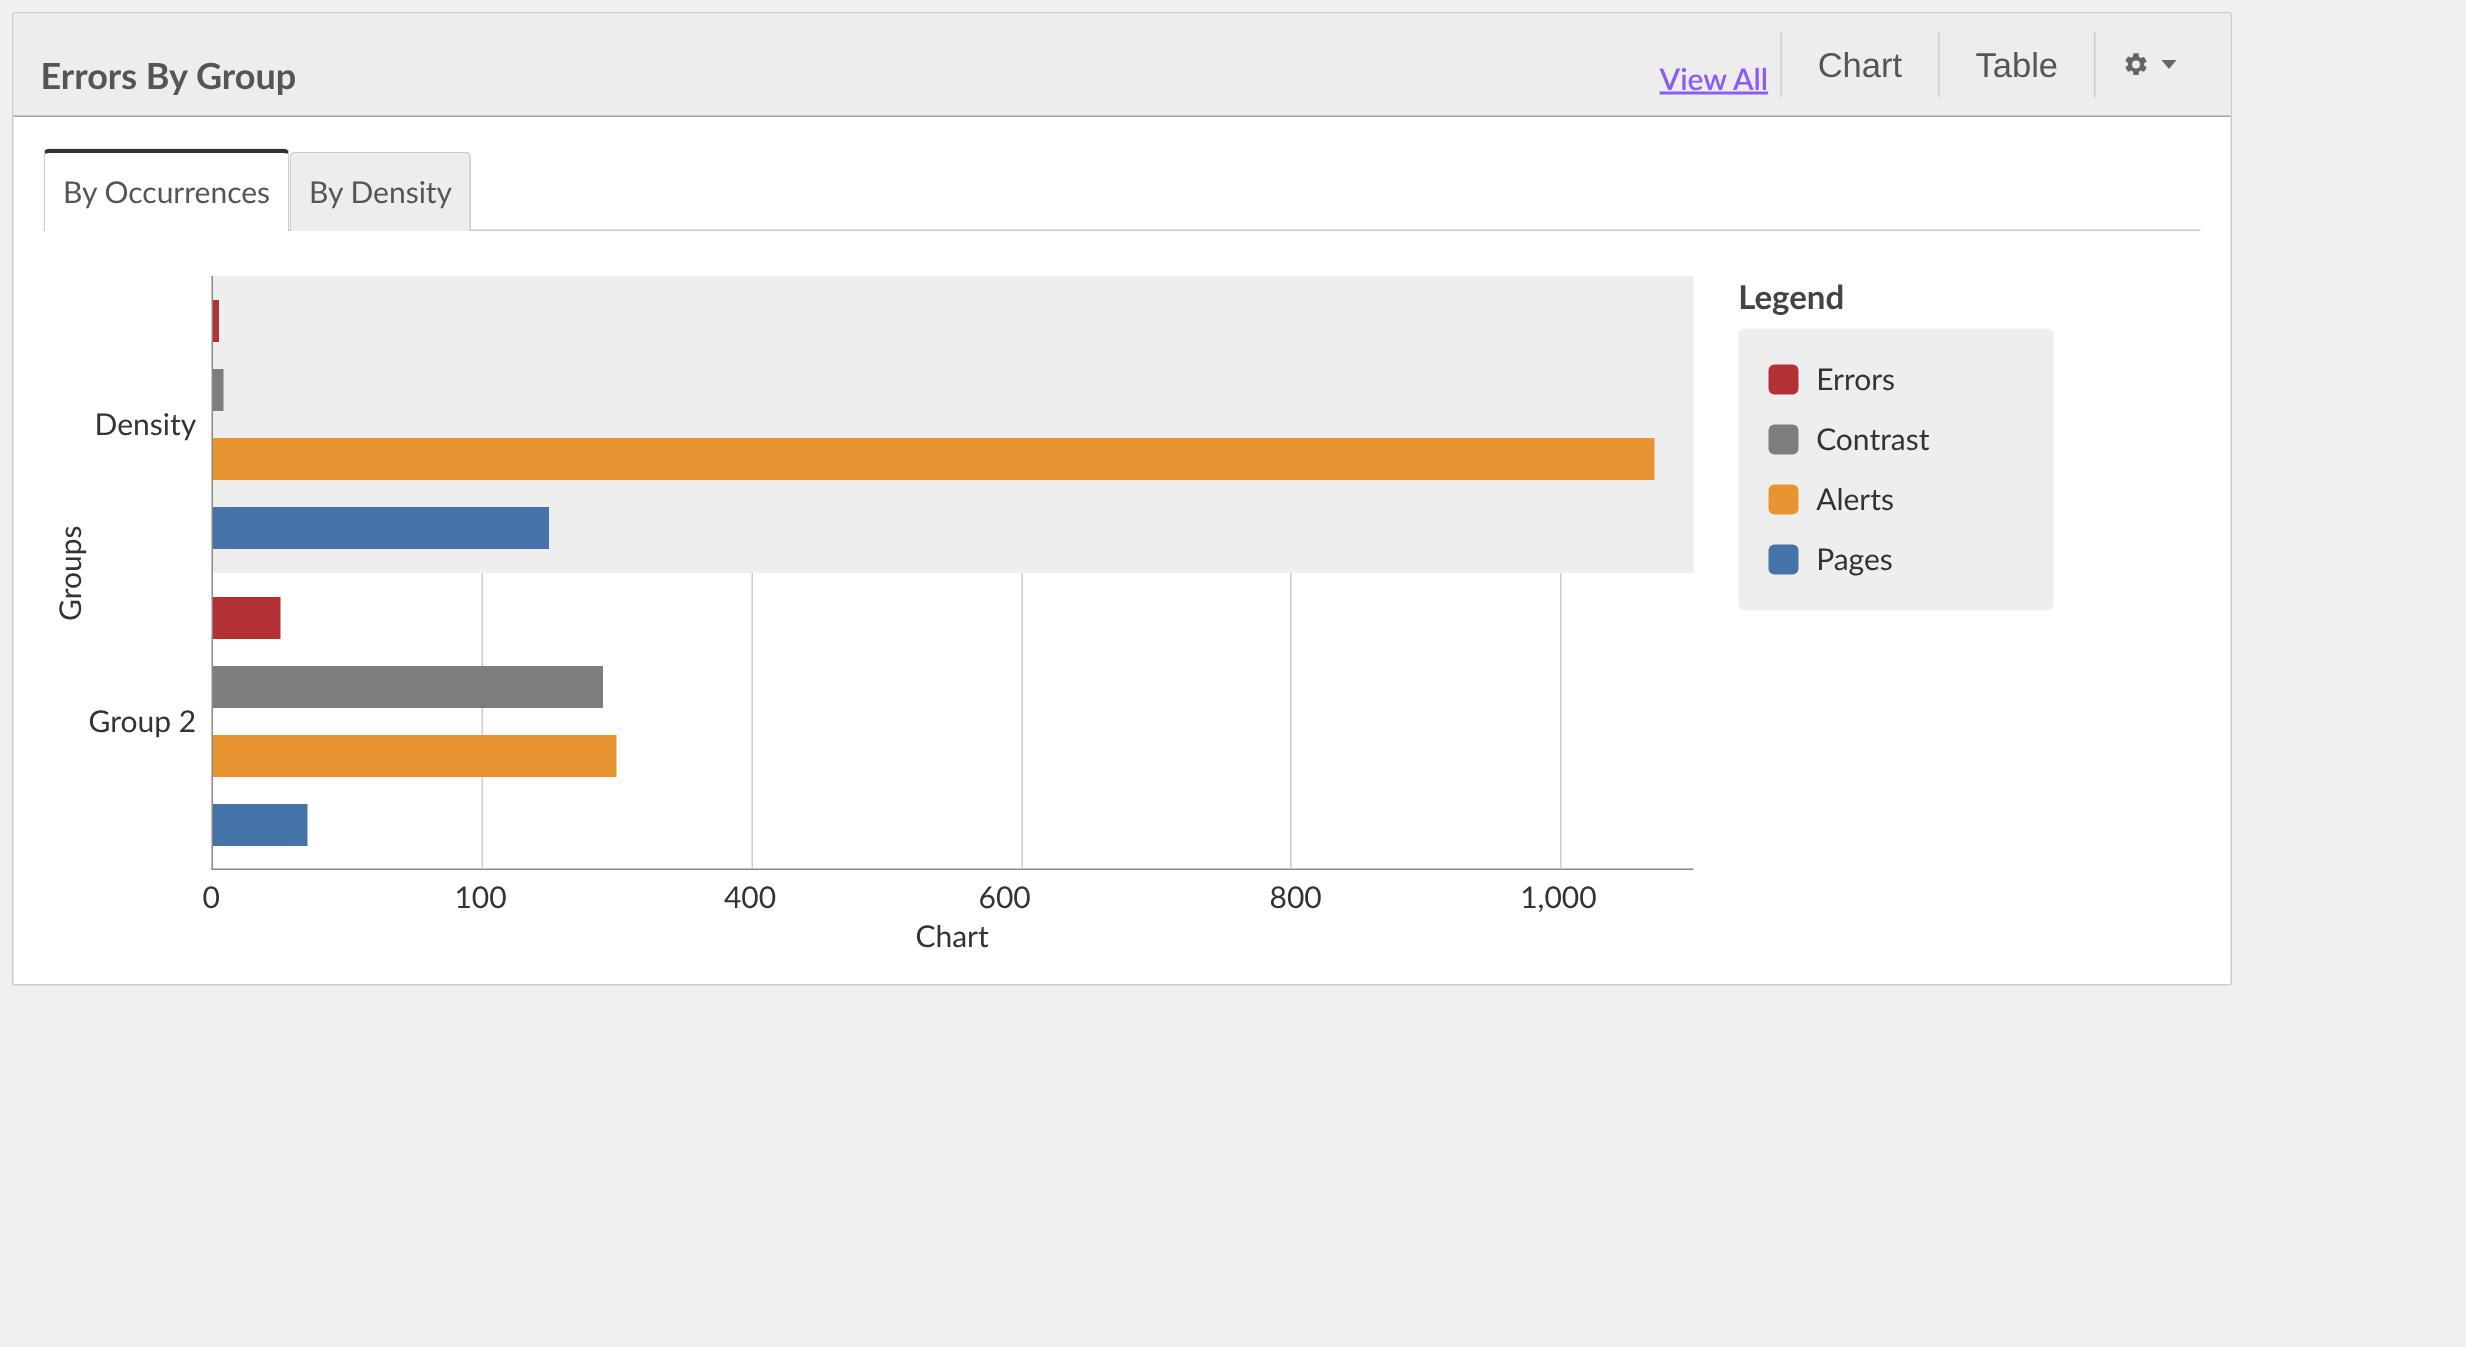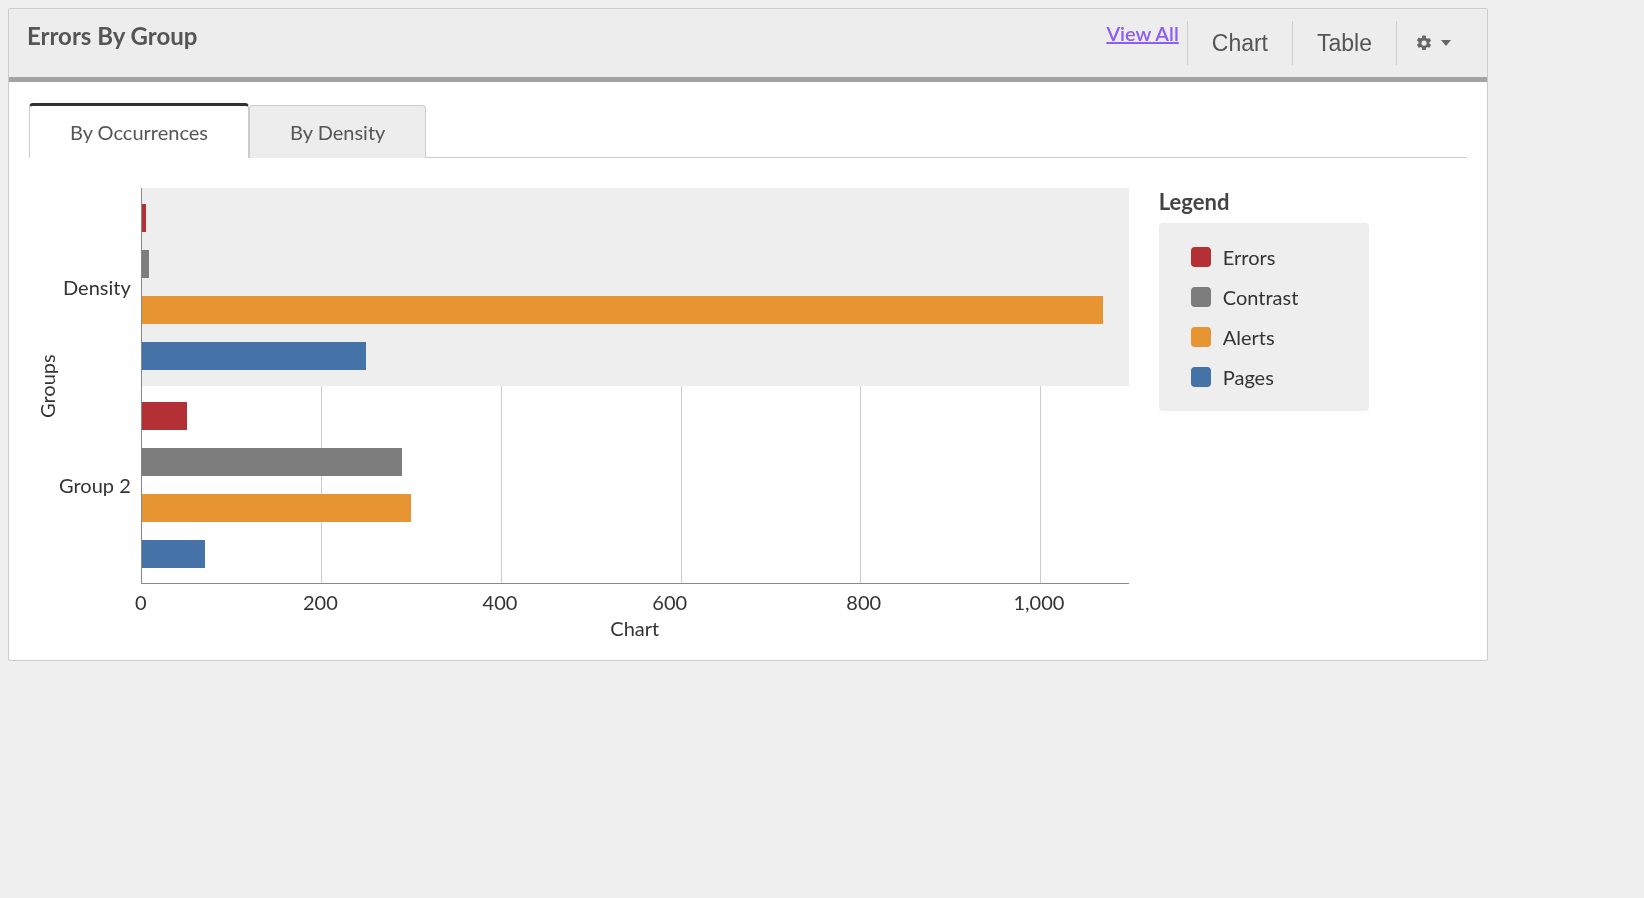--- a/index.html
+++ b/index.html
@@ -10,24 +10,24 @@
   color: #333;
 }
 .panel {
   background: #fff;
   border: 1px solid #ccc;
   border-radius: 2px;
   width: 1480px;
 }
 .panel-header {
   display: flex;
-  align-items: flex-start;
+  align-items: flex-end;
   padding: 12px 18px;
   background: #ededed;
-  border-bottom: 5px solid #a3a3a3;
+  border-bottom: 1px solid #a3a3a3;
 }
 .panel-title {
   font-size: 24px;
   font-weight: 700;
   color: #555;
   flex: 0 0 auto;
 }
 .panel-header-spacer { flex: 1; }
 .view-all-link {
   color: #8b5cf6;
@@ -59,21 +59,21 @@
 }
 .panel-body { padding: 20px; position: relative; }
 
 .tabs {
   display: flex;
   align-items: flex-end;
   border-bottom: 1px solid #ccc;
   margin-bottom: 30px;
 }
 .tab {
-  padding: 14px 40px;
+  padding: 14px 12px;
   font-size: 20px;
   color: #555;
   border: 1px solid transparent;
   border-bottom: none;
   border-top-left-radius: 4px;
   border-top-right-radius: 4px;
   cursor: pointer;
   position: relative;
   top: 1px;
 }
@@ -150,21 +150,21 @@
 .x-axis-title { text-align: center; font-size: 20px; margin-top: 4px; }
 
 .legend {
   margin-left: 30px;
   width: 210px;
 }
 .legend-title { font-size: 22px; font-weight: 700; color: #444; margin-bottom: 8px; }
 .legend-box {
   background: #eee;
   border-radius: 4px;
-  padding: 14px 32px;
+  padding: 14px 20px;
 }
 .legend-item { display:flex; align-items:center; gap:12px; font-size:20px; color:#333; padding:8px 0; cursor:pointer;}
 .swatch { width:20px; height:20px; border-radius:4px; flex:0 0 auto;}
 
 </style>
 </head>
 <body>
 
 <div class="panel">
 
@@ -210,21 +210,21 @@
             <div class="bar c-contrast" title="Contrast – Internal: 8" style="left: 0px; top: 62px; width: 7.18545px;"></div>
             <div class="bar c-alerts" title="Alerts – Internal: 1070" style="left: 0px; top: 108px; width: 961.055px;"></div>
             <div class="bar c-pages" title="Pages – Internal: 250" style="left: 0px; top: 154px; width: 224.545px;"></div>
             <div class="bar c-errors" title="Errors – Group 2: 50" style="left: 0px; top: 214px; width: 44.9091px;"></div>
             <div class="bar c-contrast" title="Contrast – Group 2: 290" style="left: 0px; top: 260px; width: 260.473px;"></div>
             <div class="bar c-alerts" title="Alerts – Group 2: 300" style="left: 0px; top: 306px; width: 269.455px;"></div>
             <div class="bar c-pages" title="Pages – Group 2: 70" style="left: 0px; top: 352px; width: 62.8727px;"></div>
           </div>
         <div class="x-ticks" id="x-ticks">
             <div class="x-tick" style="left: 0px;">0</div>
-            <div class="x-tick" style="left: 179.636px;">200</div>
+            <div class="x-tick" style="left: 179.636px;">100</div>
             <div class="x-tick" style="left: 359.273px;">400</div>
             <div class="x-tick" style="left: 529px;">600</div>
             <div class="x-tick" style="left: 723px;">800</div>
             <div class="x-tick" style="left: 898.182px;">1,000</div>
           </div>
         <div class="x-axis-title" style="width:988px;">Chart</div>
       </div>
 
       <div class="legend">
         <div class="legend-title">Legend</div>

